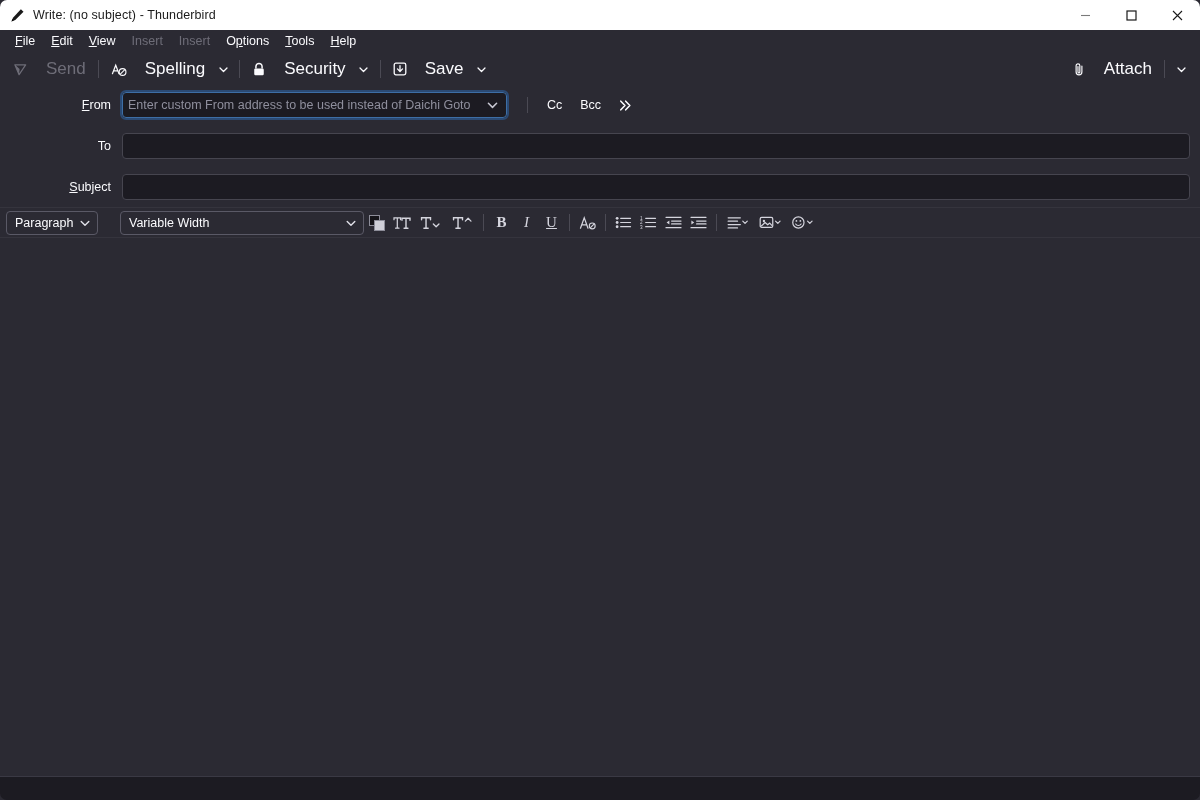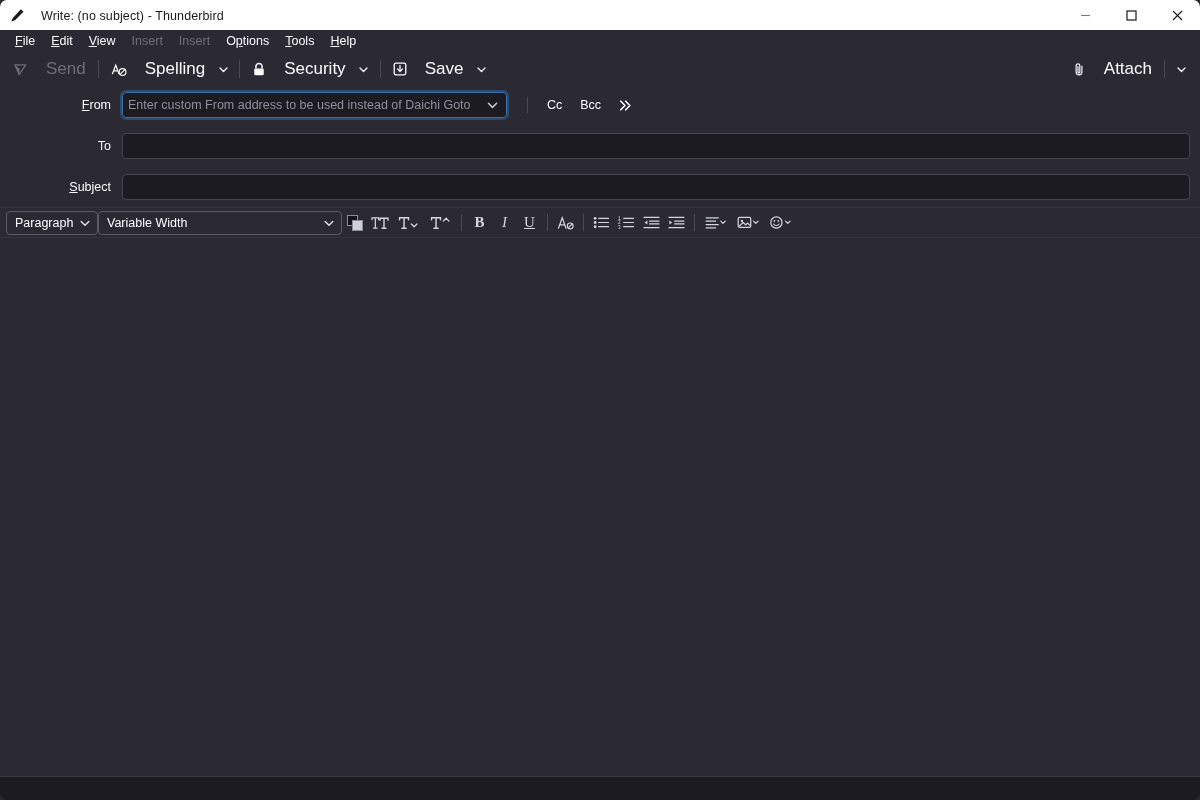--- a/index.html
+++ b/index.html
@@ -20,21 +20,21 @@
 
   
   .titlebar {
     height: 30px; flex: 0 0 30px;
     background: #ffffff;
     display: flex; align-items: center;
     border-top-left-radius: 7px;
     border-top-right-radius: 7px;
     position: relative;
   }
-  .titlebar-left { display: flex; align-items: flex-end; padding-left: 10px; gap: 16px; }
+  .titlebar-left { display: flex; align-items: center; padding-left: 10px; gap: 8px; }
   .tb-icon { width: 15px; height: 15px; display: block; }
   .title-text {
     font-size: 12.5px; color: #1a1a1a; letter-spacing: 0.1px;
     white-space: nowrap;
   }
   .titlebar-controls { position: absolute; right: 0; top: 0; height: 30px; display: flex; }
   .winbtn {
     width: 46px; height: 30px;
     display: flex; align-items: center; justify-content: center;
   }
@@ -149,21 +149,21 @@
     position: relative;
     height: 24px;
     background: #2b2a33;
     border: 1px solid #5a5966;
     border-radius: 4px;
     display: flex; align-items: center;
     padding: 0 24px 0 8px;
     font-size: 12.5px; color: #fbfbfe;
     white-space: nowrap;
   }
-  .fmt-select.para { width: 92px; margin-right: 0; }
+  .fmt-select.para { width: 92px; margin-right: 22px; }
   .fmt-select.font { width: 244px; }
   .fmt-select .chev {
     position: absolute; right: 6px; top: 50%; transform: translateY(-50%);
     display: flex;
   }
   .fbtn {
     width: 25px; height: 24px;
     display: flex; align-items: center; justify-content: center;
     border-radius: 4px;
     flex: 0 0 auto;

